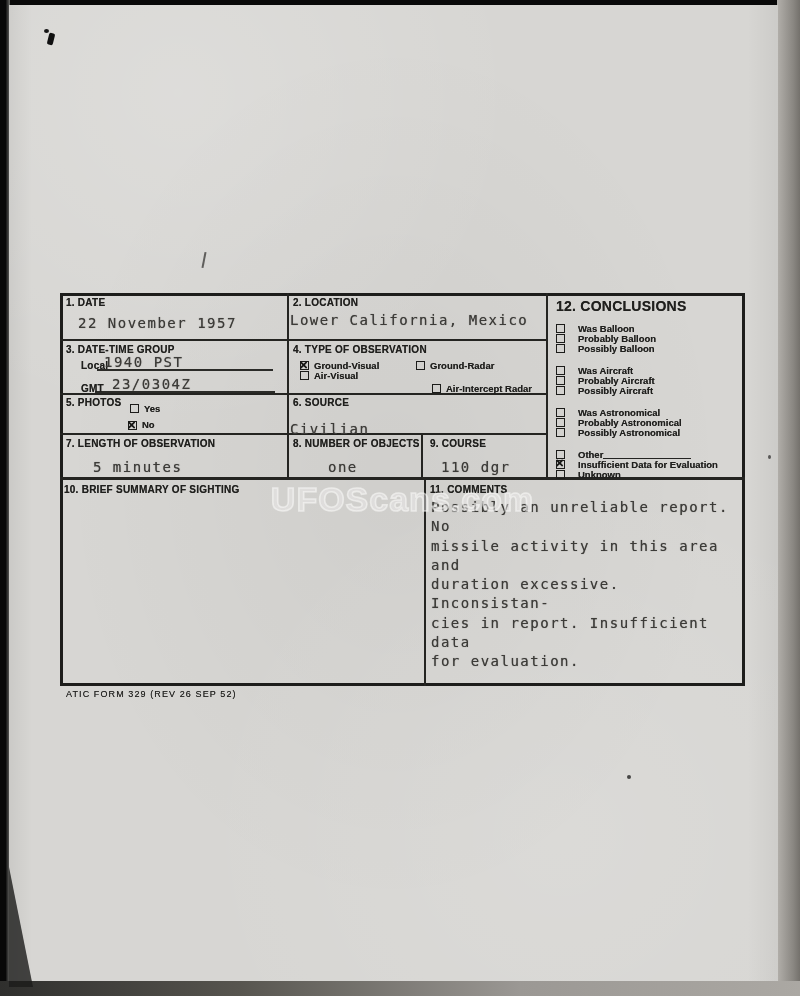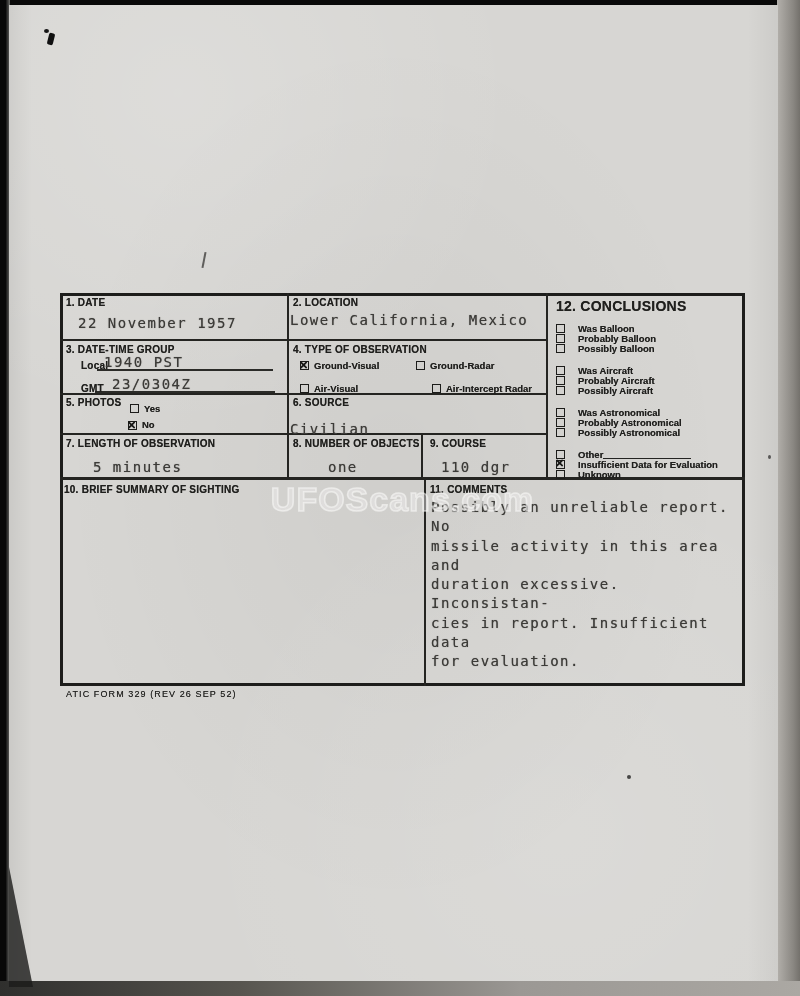--- a/index.html
+++ b/index.html
@@ -120,21 +120,21 @@
 
   <div class="lbl" style="left:293px;top:344px;">4. TYPE OF OBSERVATION</div>
   <div class="opt" style="left:300px;top:360px;">
     <span class="cb" data-checked="true"></span>
     <span>Ground-Visual</span>
   </div>
   <div class="opt" style="left:416px;top:360px;">
     <span class="cb" data-checked="false"></span>
     <span>Ground-Radar</span>
   </div>
-  <div class="opt" style="left:300px;top:383px;">
+  <div class="opt" style="left:300px;top:370px;">
     <span class="cb" data-checked="false"></span>
     <span>Air-Visual</span>
   </div>
   <div class="opt" style="left:432px;top:383px;justify-content:space-between;">
     <span class="cb" data-checked="false"></span>
     <span>Air-Intercept Radar</span>
   </div>
 
   <div class="lbl" style="left:66px;top:397px;">5. PHOTOS</div>
   <div class="opt" style="left:130px;top:403px;">

